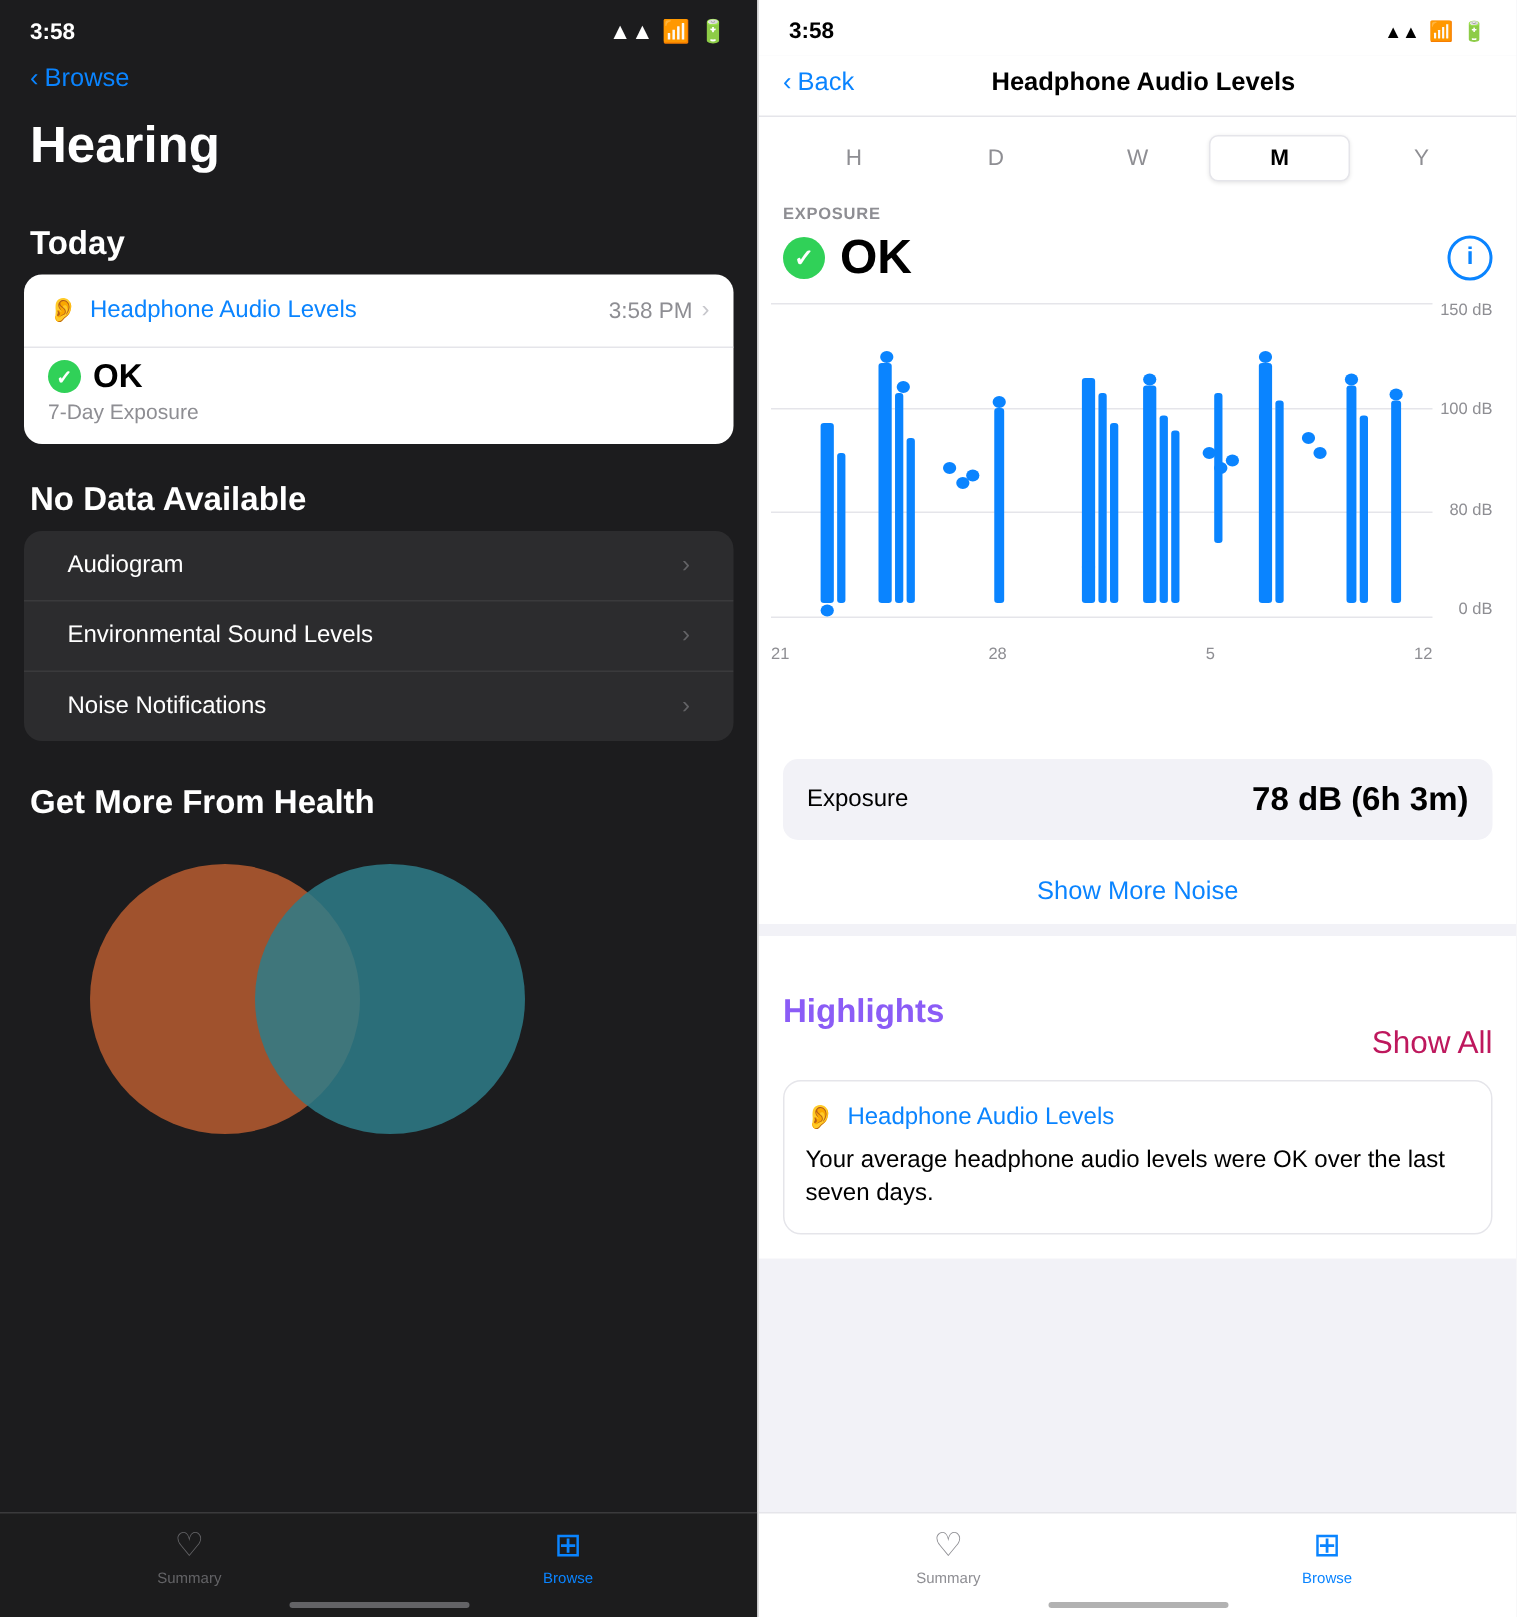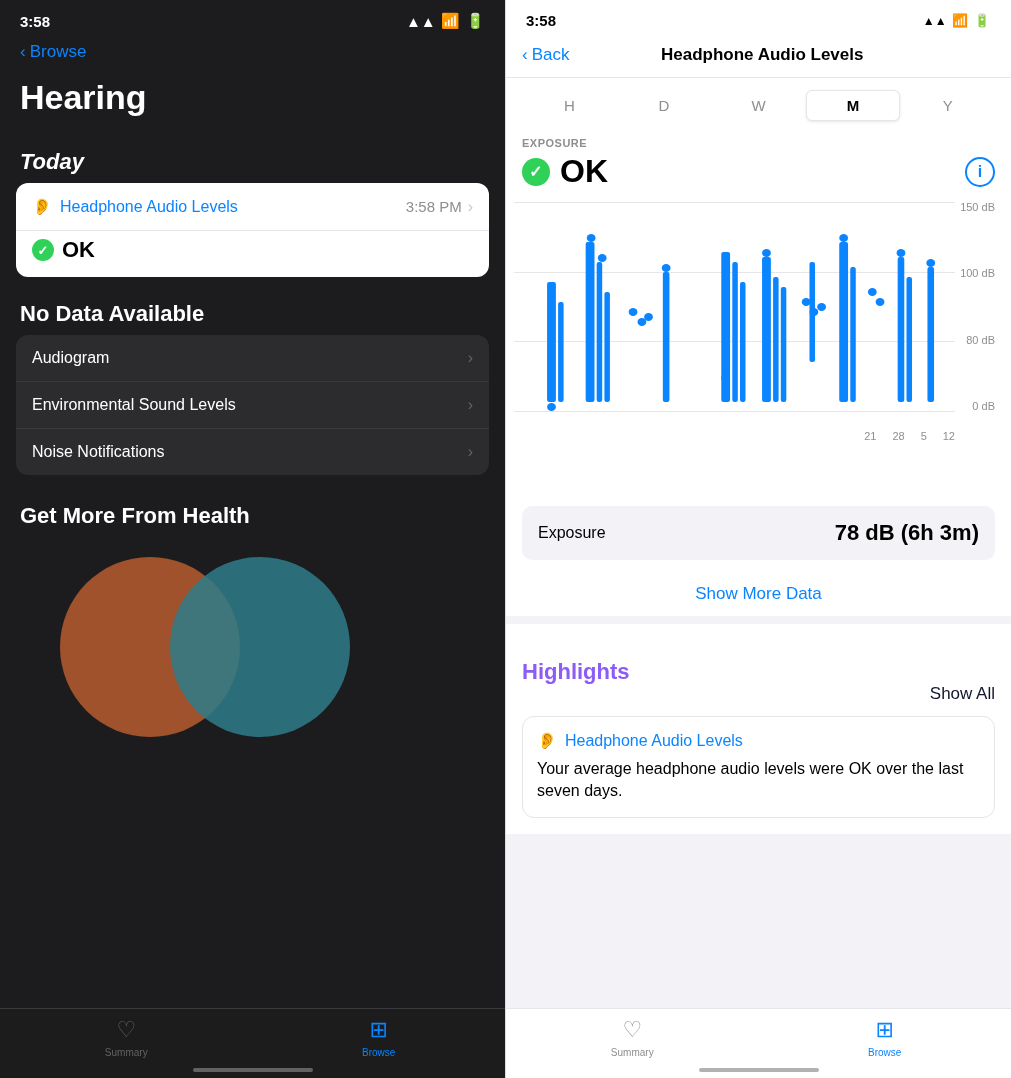--- a/index.html
+++ b/index.html
@@ -52,21 +52,20 @@
       color: white;
       font-size: 34px;
       font-weight: 700;
     }
 
     .section-header {
       padding: 16px 20px 8px;
       color: white;
       font-size: 22px;
       font-weight: 700;
-      font-style: italic;
     }
 
     .card {
       margin: 0 16px 12px;
       background: white;
       border-radius: 12px;
       overflow: hidden;
     }
 
     .card-row {
@@ -144,21 +143,21 @@
       margin: 0 16px 4px;
       background: #2c2c2e;
       border-radius: 12px;
       overflow: hidden;
     }
 
     .list-item {
       display: flex;
       align-items: center;
       justify-content: space-between;
-      padding: 14px 16px;
+      padding: 14px 29px;
       border-bottom: 1px solid #3a3a3c;
       cursor: pointer;
     }
 
     .list-item:last-child {
       border-bottom: none;
     }
 
     .list-item-label {
       color: white;
@@ -508,22 +507,22 @@
       margin-bottom: 12px;
     }
 
     .highlights-title {
       font-size: 22px;
       font-weight: 700;
       color: #8b5cf6;
     }
 
     .show-all-btn {
-      color: #0f172a;
-      font-size: 17px;
+      color: #be185d;
+      font-size: 21px;
       cursor: pointer;
       margin-top: 44px;
     }
 
     .highlight-card {
       background: white;
       border: 1px solid #e5e5ea;
       border-radius: 12px;
       padding: 14px;
     }
@@ -597,20 +596,21 @@
         <span>Headphone Audio Levels</span>
       </div>
       <span class="card-row-time">3:58 PM</span>
       <span class="chevron">›</span>
     </div>
     <div class="card-status">
       <div class="status-ok">
         <div class="green-check">✓</div>
         <span>OK</span>
       </div>
+      <div class="status-sub">7-Day Exposure</div>
     </div>
   </div>
 
   <div class="no-data-header">No Data Available</div>
 
   <div class="list-card">
     <div class="list-item">
       <span class="list-item-label">Audiogram</span>
       <span class="list-chevron">›</span>
     </div>
@@ -744,37 +744,37 @@
             <circle cx="332" cy="100" r="4" fill="#0a84ff"></circle>
 
             <rect x="348" y="55" width="6" height="145" fill="#0a84ff" rx="2"></rect>
             <rect x="356" y="75" width="5" height="125" fill="#0a84ff" rx="2"></rect>
             <circle cx="351" cy="51" r="4" fill="#0a84ff"></circle>
 
             <rect x="375" y="65" width="6" height="135" fill="#0a84ff" rx="2"></rect>
             <circle cx="378" cy="61" r="4" fill="#0a84ff"></circle>
           </svg>
 
-          <div class="x-labels" style="position:absolute; left:0; right:40px; bottom:0; display:flex; justify-content:flex-end;gap:16px;">
+          <div class="x-labels" style="position:absolute; left:0; right:40px; bottom:0; display:flex; justify-content:space-between;gap:16px;">
             <span class="x-label">21</span>
             <span class="x-label">28</span>
             <span class="x-label">5</span>
             <span class="x-label">12</span>
           </div>
         </div>
       </div>
 
       <div class="exposure-row">
         <span class="exp-label">Exposure</span>
         <span class="exp-value">
           <span>78</span><span> dB (6h 3m)</span>
         </span>
       </div>
 
-      <div class="show-more-btn">Show More Data</div>
+      <div class="show-more-btn">Show More Noise</div>
     </div>
 
     <div class="highlights-section">
       <div class="highlights-header">
         <span class="highlights-title">Highlights</span>
         <span class="show-all-btn">Show All</span>
       </div>
       <div class="highlight-card">
         <div class="highlight-card-title">
           <span>👂</span>

